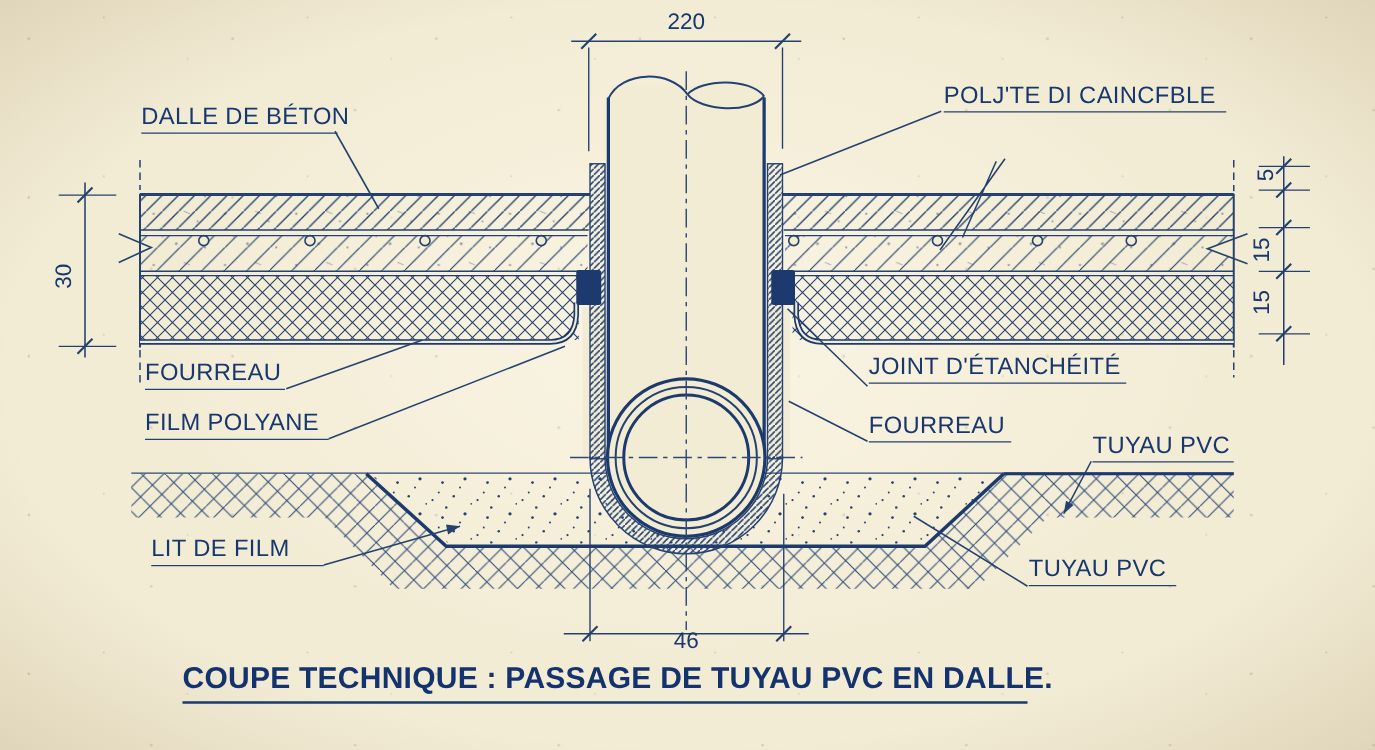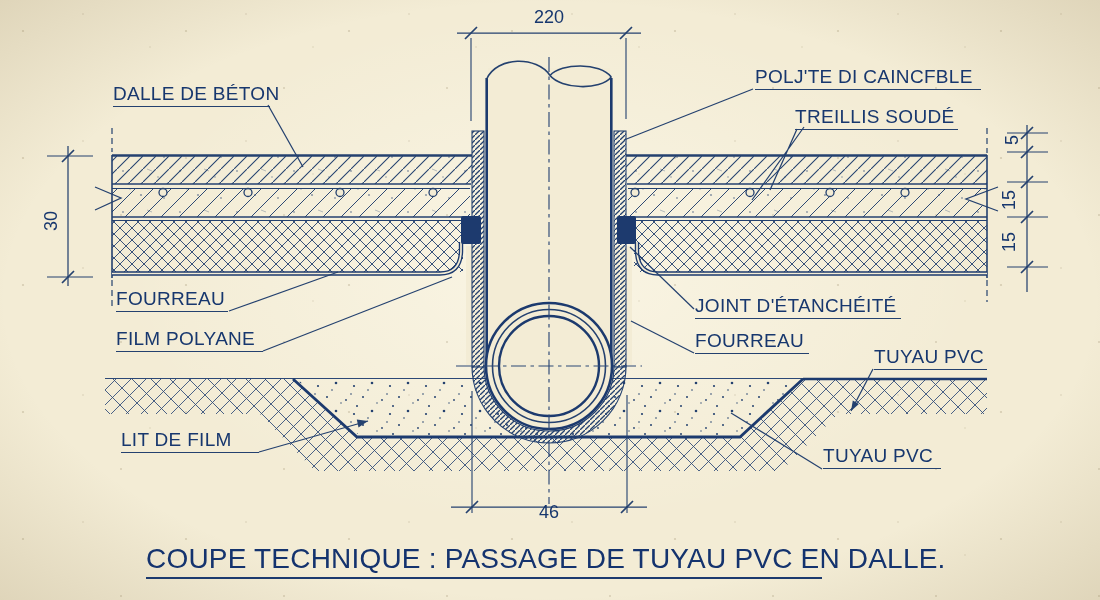--- a/index.html
+++ b/index.html
@@ -8,23 +8,23 @@
          background-image:radial-gradient(ellipse at 50% 45%, rgba(255,252,240,.55) 0%, rgba(243,236,213,0) 55%),
                           radial-gradient(ellipse at 50% 50%, rgba(0,0,0,0) 70%, rgba(120,95,45,.16) 100%);
          font-family:"Liberation Sans",sans-serif;}
   svg{position:absolute;left:0;top:0;}
   .lbl{position:absolute;font-size:19px;line-height:20px;color:#17376e;
        border-bottom:1.7px solid #24416f;padding-bottom:2px;white-space:nowrap;
        letter-spacing:.3px;}
   .dim{position:absolute;font-size:18px;line-height:18px;color:#17376e;
        text-align:center;white-space:nowrap;}
   .rot{transform:rotate(-90deg);}
-  #title{position:absolute;left:146px;top:544px;width:676px;font-size:28px;line-height:30px;
+  #title{position:absolute;left:146px;top:528px;width:676px;font-size:24px;line-height:30px;
          color:#14336e;letter-spacing:.2px;border-bottom:2.5px solid #1c3a6e;
-         padding-bottom:3px;white-space:nowrap;}
+         padding-bottom:3px;white-space:nowrap;font-weight:bold;}
 </style>
 </head>
 <body>
 
 <div id="stage">
 
 <svg width="1100" height="600" viewBox="0 0 1100 600">
   <defs>
     <pattern id="pA" width="13" height="13" patternUnits="userSpaceOnUse">
       <path d="M-3,16 L16,-3" stroke="#24416f" stroke-width="1.05" fill="none"></path>
@@ -205,29 +205,28 @@
   <g fill="#24416f" stroke="none">
     <polygon points="368,421 358.5,427.5 356.8,419.5"></polygon>
     <polygon points="851,411 852.8,400.5 858.9,404"></polygon>
   </g>
 </svg>
 
 <div class="lbl" style="left:755px;top:67px;width:226px">POLJ'TE DI CAINCFBLE</div>
 
 <div class="lbl" style="left:113px;top:84px;width:157px">DALLE DE BÉTON</div>
 
-<div class="lbl" style="left:795px;top:107px;width:163px">TREILLIS SOUDÉ</div>
 
 <div class="lbl" style="left:116px;top:289px;width:112px">FOURREAU</div>
 
 <div class="lbl" style="left:116px;top:329px;width:147px">FILM POLYANE</div>
 
 <div class="lbl" style="left:121px;top:430px;width:138px">LIT DE FILM</div>
 
-<div class="lbl" style="left:695px;top:296px;width:206px">JOINT D'ÉTANCHÉITÉ</div>
+<div class="lbl" style="left:695px;top:284px;width:206px">JOINT D'ÉTANCHÉITÉ</div>
 
 <div class="lbl" style="left:695px;top:331px;width:114px">FOURREAU</div>
 
 <div class="lbl" style="left:874px;top:347px;width:113px">TUYAU PVC</div>
 
 <div class="lbl" style="left:823px;top:446px;width:118px">TUYAU PVC</div>
 
 <div class="dim" style="left:527px;top:8px;width:44px">220</div>
 
 <div class="dim" style="left:527px;top:503px;width:44px">46</div>

